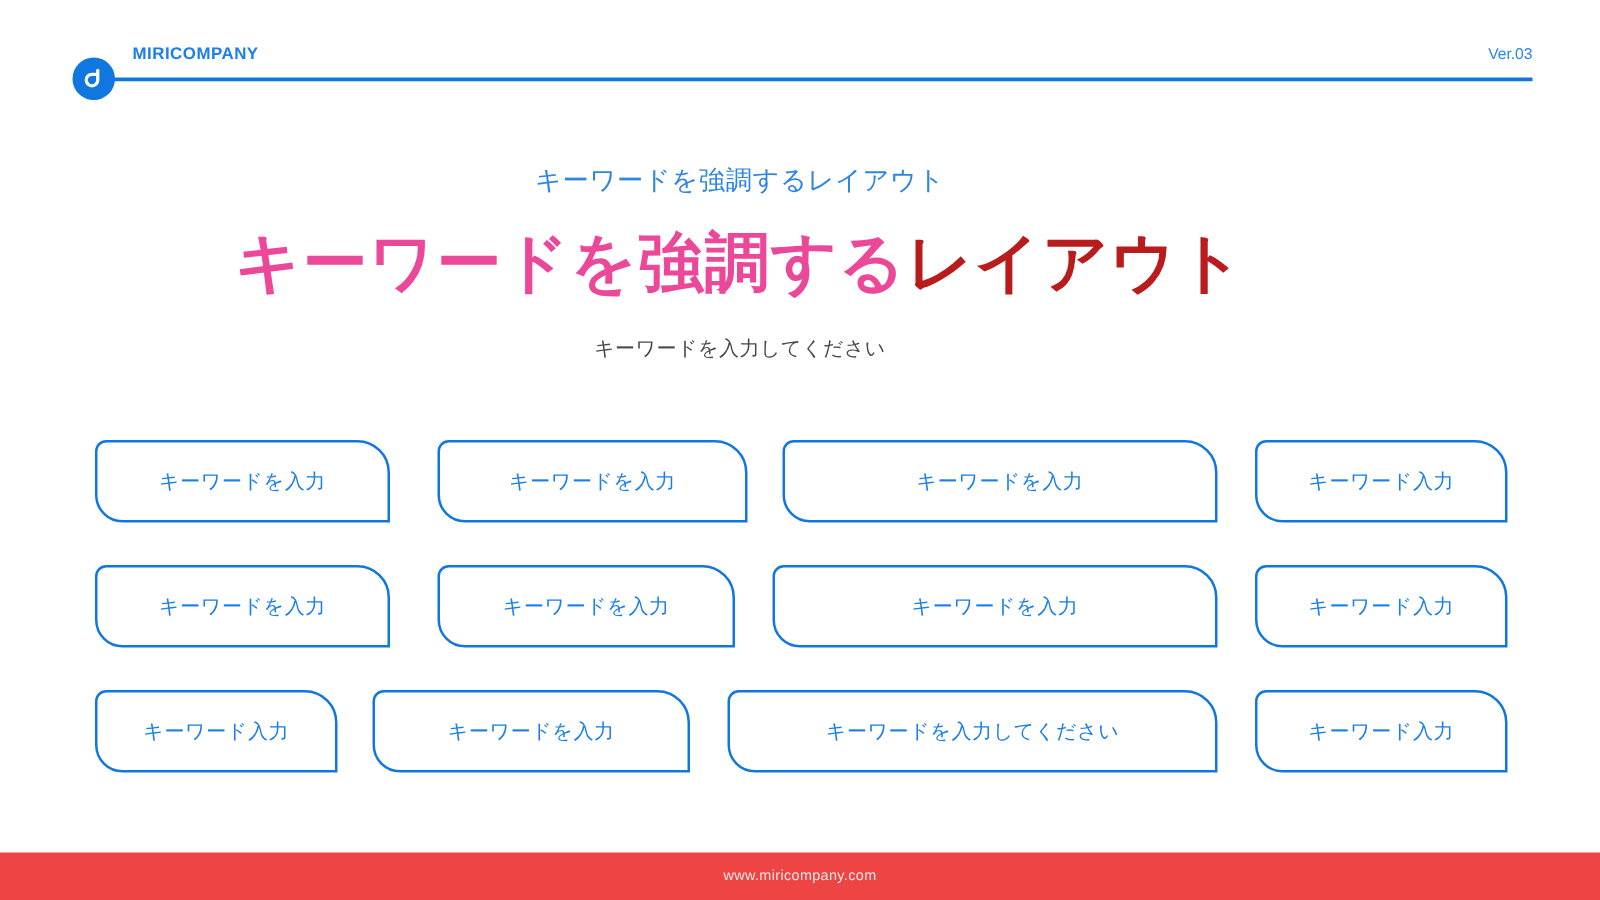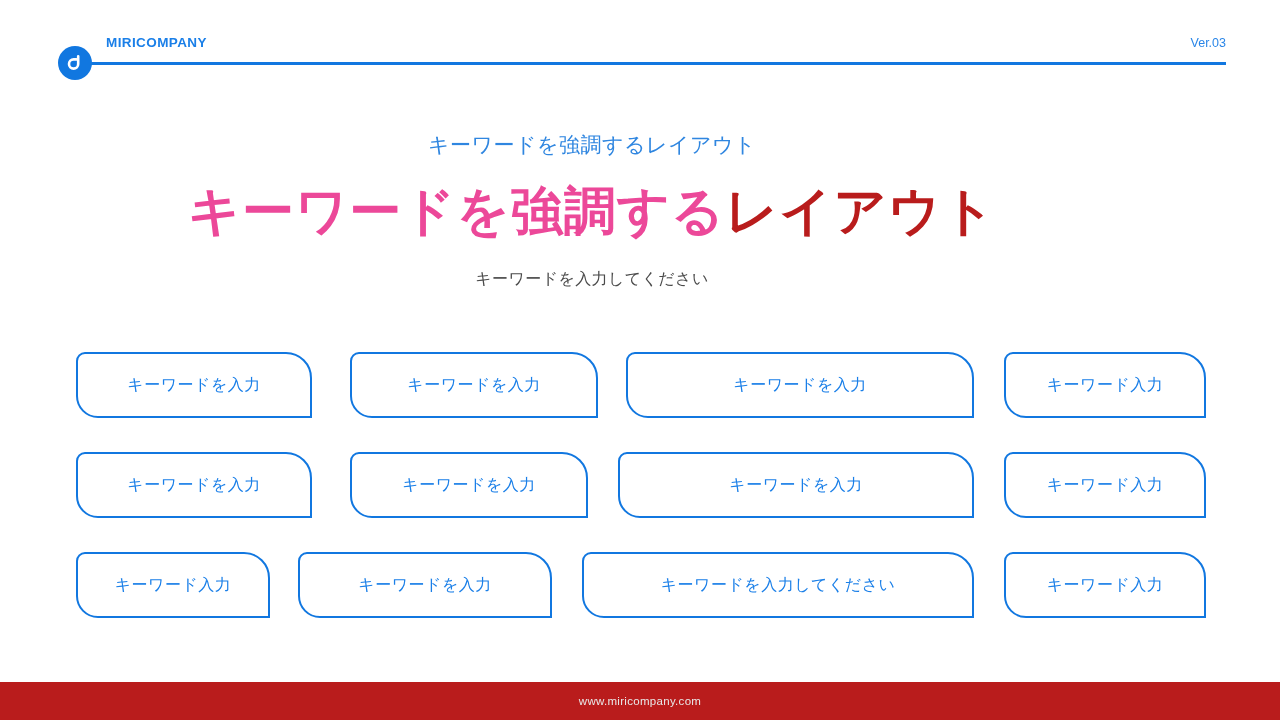--- a/index.html
+++ b/index.html
@@ -119,21 +119,21 @@
     letter-spacing:0.5px;
     white-space:nowrap;
     padding:0 34px;
   }
 
   
   .footer {
     position:absolute;
     left:0; top:682px;
     width:1280px; height:38px;
-    background:#b91c1c;
+    background:#ef4444;
     display:flex;
     align-items:center;
     justify-content:center;
   }
   .footer-url {
     color:#e8e8e8;
     font-size:11.5px;
     letter-spacing:0.3px;
   }
 </style>

